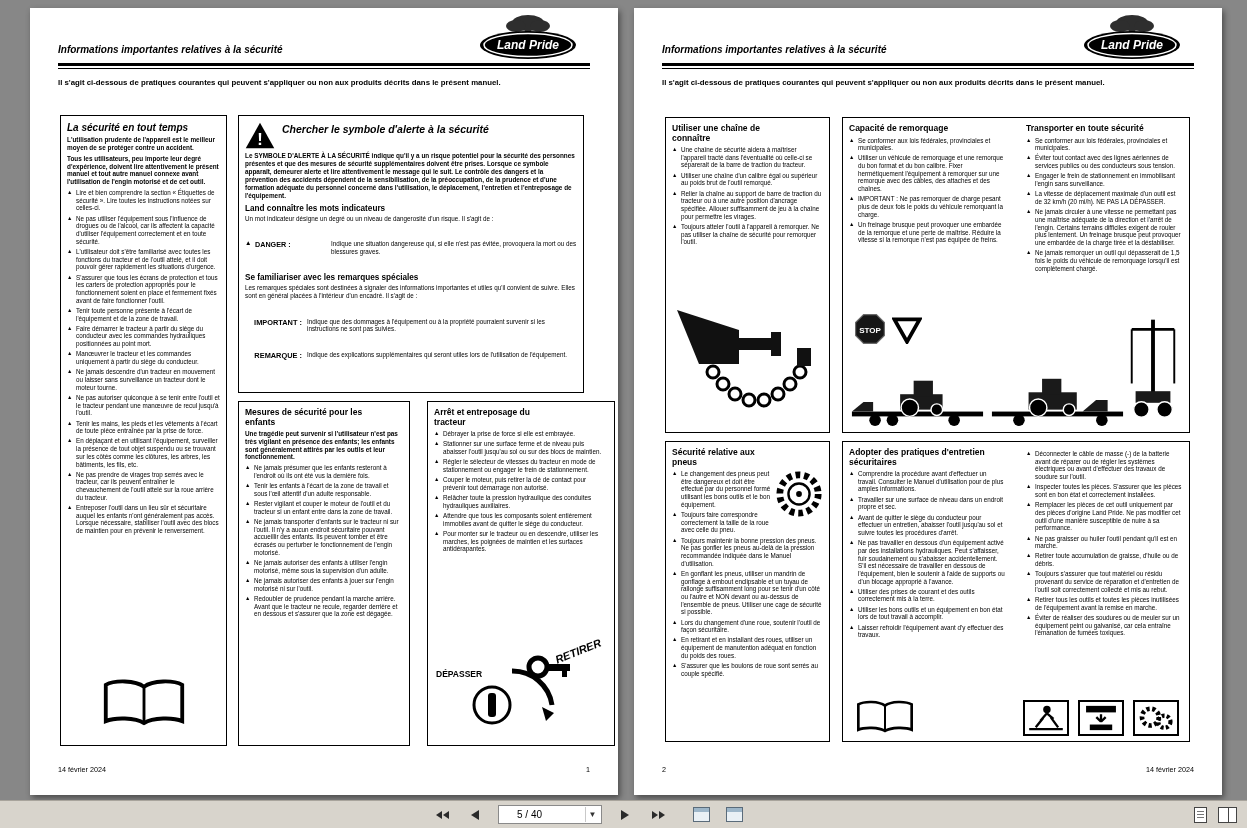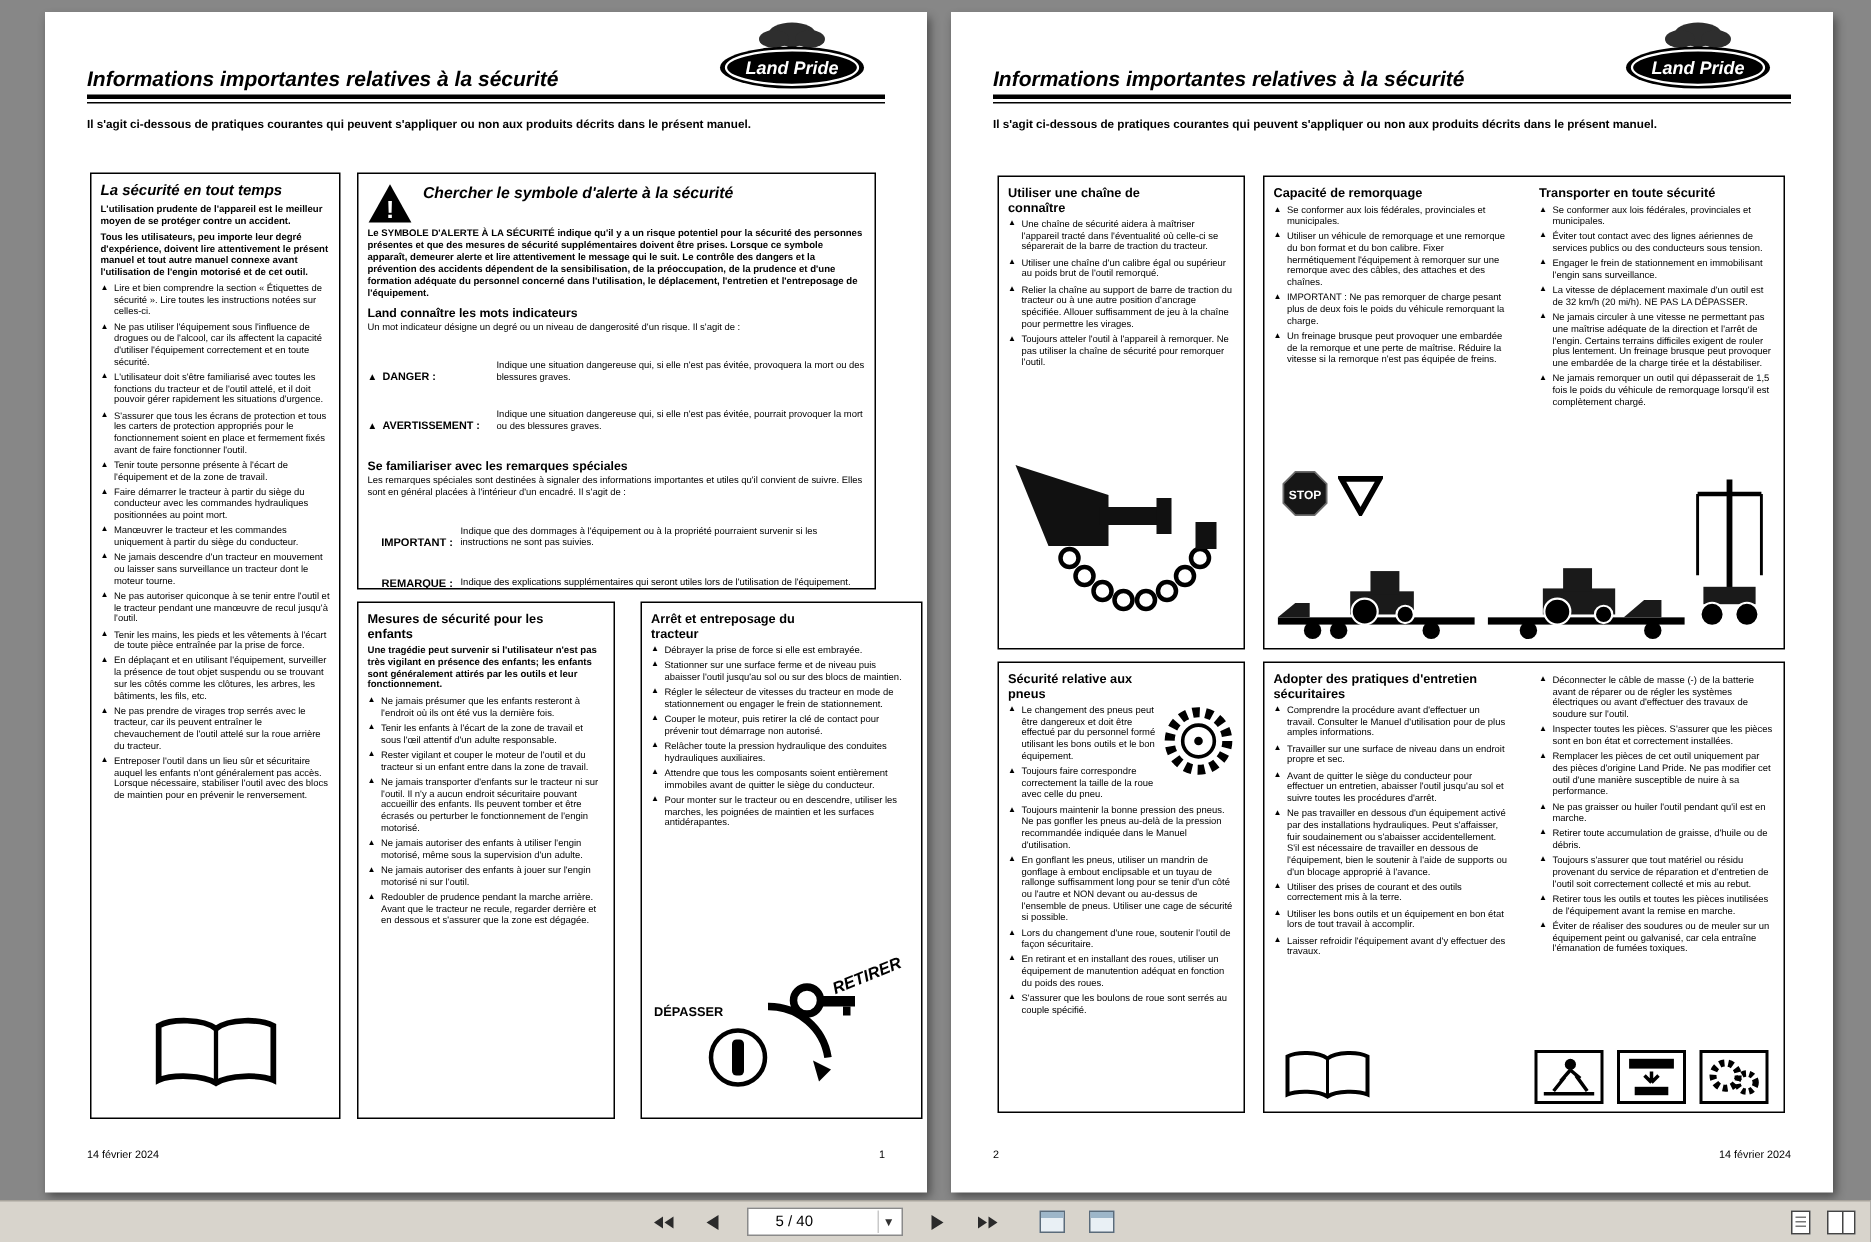--- a/index.html
+++ b/index.html
@@ -1,21 +1,21 @@
 <!DOCTYPE html>
 <html><head>
 <meta charset="utf-8">
 <style>
   *{margin:0;padding:0;box-sizing:border-box;}
   html,body{width:1247px;height:828px;overflow:hidden;background:#878787;font-family:"Liberation Sans",sans-serif;color:#000;}
   .pages{position:absolute;inset:0 0 28px 0;}
   .page{position:absolute;top:8px;width:588px;height:787px;background:#fff;box-shadow:2px 3px 6px rgba(0,0,0,.45);}
   .page1{left:30px;} .page2{left:634px;}
 
-  .ph-title{position:absolute;top:36px;left:28px;font-size:14px;font-weight:bold;font-style:italic;}
+  .ph-title{position:absolute;top:36px;left:28px;font-size:10px;font-weight:bold;font-style:italic;}
   .logo{position:absolute;top:3px;right:38px;width:104px;height:50px;}
   .hr-rule{position:absolute;top:55px;left:28px;right:28px;height:6px;border-top:3px solid #000;border-bottom:1px solid #000;}
   .intro{position:absolute;top:70px;left:28px;width:525px;font-size:7.8px;font-weight:bold;line-height:1.3;}
 
   .box{position:absolute;border:1.5px solid #000;padding:6px 6px 4px 6px;overflow:hidden;background:#fff;}
   .box-title{font-size:8.5px;font-weight:bold;line-height:1.12;margin-bottom:3px;}
   .box-title.it{font-style:italic;font-size:10px;}
   .lead{font-size:6.4px;font-weight:bold;line-height:1.22;margin-bottom:3px;}
   .bullets{list-style:none;margin-top:2px;}
   .bullets li{position:relative;padding-left:9px;font-size:6.3px;line-height:1.22;margin-bottom:2.6px;}
@@ -25,21 +25,21 @@
   .b-safety{left:30px;top:107px;width:167px;height:631px;}
   .b-alert{left:208px;top:107px;width:346px;height:278px;}
   .b-children{left:208px;top:393px;width:172px;height:345px;}
   .b-shutdown{left:397px;top:393px;width:188px;height:345px;}
 
   .alert-head{display:flex;gap:7px;align-items:flex-start;margin-bottom:3px;}
   .alert-head svg{flex:0 0 30px;}
   .alert-body{font-size:6.4px;font-weight:bold;line-height:1.24;margin-bottom:4px;}
   .subhead{font-size:8.2px;font-weight:bold;margin:4px 0 2px 0;}
   .small-intro{font-size:6.3px;line-height:1.22;margin-bottom:3px;}
-  .sig-row{display:flex;align-items:flex-end;margin:18px 0;}
+  .sig-row{display:flex;align-items:flex-start;margin:18px 0;}
   .sig-ico{flex:0 0 10px;font-size:6.5px;line-height:1;}
   .sig-label{flex:0 0 76px;font-size:7.2px;font-weight:bold;}
   .sig-text{flex:1;font-size:6.3px;line-height:1.2;}
   .rem-label{flex:0 0 62px;font-size:7.4px;font-weight:bold;text-align:right;padding-right:5px;}
 
   .book-wrap{position:absolute;bottom:12px;left:0;right:0;text-align:center;}
   .shutdown-art{position:absolute;bottom:6px;left:6px;right:6px;height:96px;}
   .off-label{position:absolute;left:2px;top:26px;font-size:8.5px;font-weight:bold;}
   .remove-label{position:absolute;right:6px;top:2px;font-size:11px;font-weight:bold;font-style:italic;transform:rotate(-22deg);}
 
@@ -141,25 +141,20 @@
       </div>
       <p class="alert-body">Le SYMBOLE D'ALERTE À LA SÉCURITÉ indique qu'il y a un risque potentiel pour la sécurité des personnes présentes et que des mesures de sécurité supplémentaires doivent être prises. Lorsque ce symbole apparaît, demeurer alerte et lire attentivement le message qui le suit. Le contrôle des dangers et la prévention des accidents dépendent de la sensibilisation, de la préoccupation, de la prudence et d'une formation adéquate du personnel concerné dans l'utilisation, le déplacement, l'entretien et l'entreposage de l'équipement.</p>
       <div class="subhead">Land connaître les mots indicateurs</div>
       <p class="small-intro">Un mot indicateur désigne un degré ou un niveau de dangerosité d'un risque. Il s'agit de :</p>
 
       <div class="sig-row">
         <span class="sig-ico">▲</span>
         <span class="sig-label">DANGER :</span>
         <span class="sig-text">Indique une situation dangereuse qui, si elle n'est pas évitée, provoquera la mort ou des blessures graves.</span>
       </div>
-      <div class="sig-row">
-        <span class="sig-ico">▲</span>
-        <span class="sig-label">AVERTISSEMENT :</span>
-        <span class="sig-text">Indique une situation dangereuse qui, si elle n'est pas évitée, pourrait provoquer la mort ou des blessures graves.</span>
-      </div>
 
       <div class="subhead">Se familiariser avec les remarques spéciales</div>
       <p class="small-intro">Les remarques spéciales sont destinées à signaler des informations importantes et utiles qu'il convient de suivre. Elles sont en général placées à l'intérieur d'un encadré. Il s'agit de :</p>
       <div class="sig-row">
         <span class="rem-label">IMPORTANT :</span>
         <span class="sig-text">Indique que des dommages à l'équipement ou à la propriété pourraient survenir si les instructions ne sont pas suivies.</span>
       </div>
       <div class="sig-row">
         <span class="rem-label">REMARQUE :</span>
         <span class="sig-text">Indique des explications supplémentaires qui seront utiles lors de l'utilisation de l'équipement.</span>

